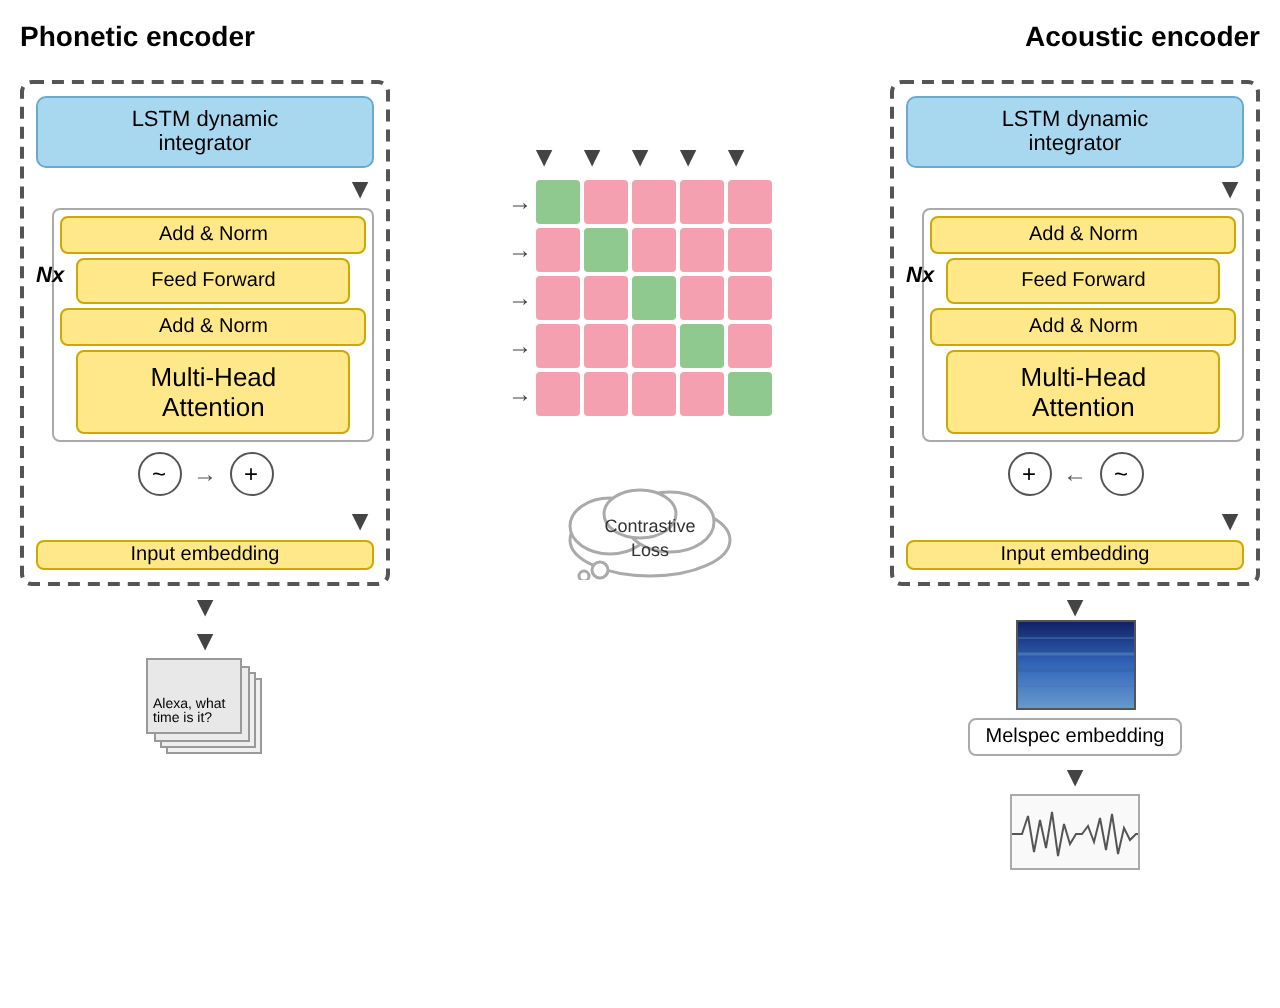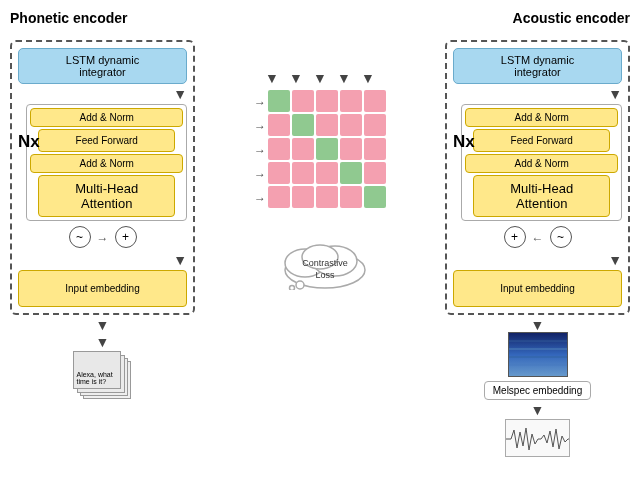--- a/index.html
+++ b/index.html
@@ -86,31 +86,32 @@
       text-align: center;
       font-size: 13px;
       width: 90%;
     }
 
     
     .input-embed-box {
       background: #ffe88a;
       border: 1px solid #cca800;
       border-radius: 4px;
-      padding: 12px 8px;
+      padding: 1px 8px;
       text-align: center;
       font-size: 10px;
       width: 100%;
     }
 
     
     .nx-label {
       position: absolute;
-      font-size: 17px;
+      font-size: 11px;
       font-weight: bold;
+      font-style: italic;
     }
     .nx-left { left: 6px; top: 90px; }
     .nx-right { left: 6px; top: 90px; }
 
     
     .symbols-row {
       display: flex;
       align-items: center;
       justify-content: center;
       gap: 6px;

